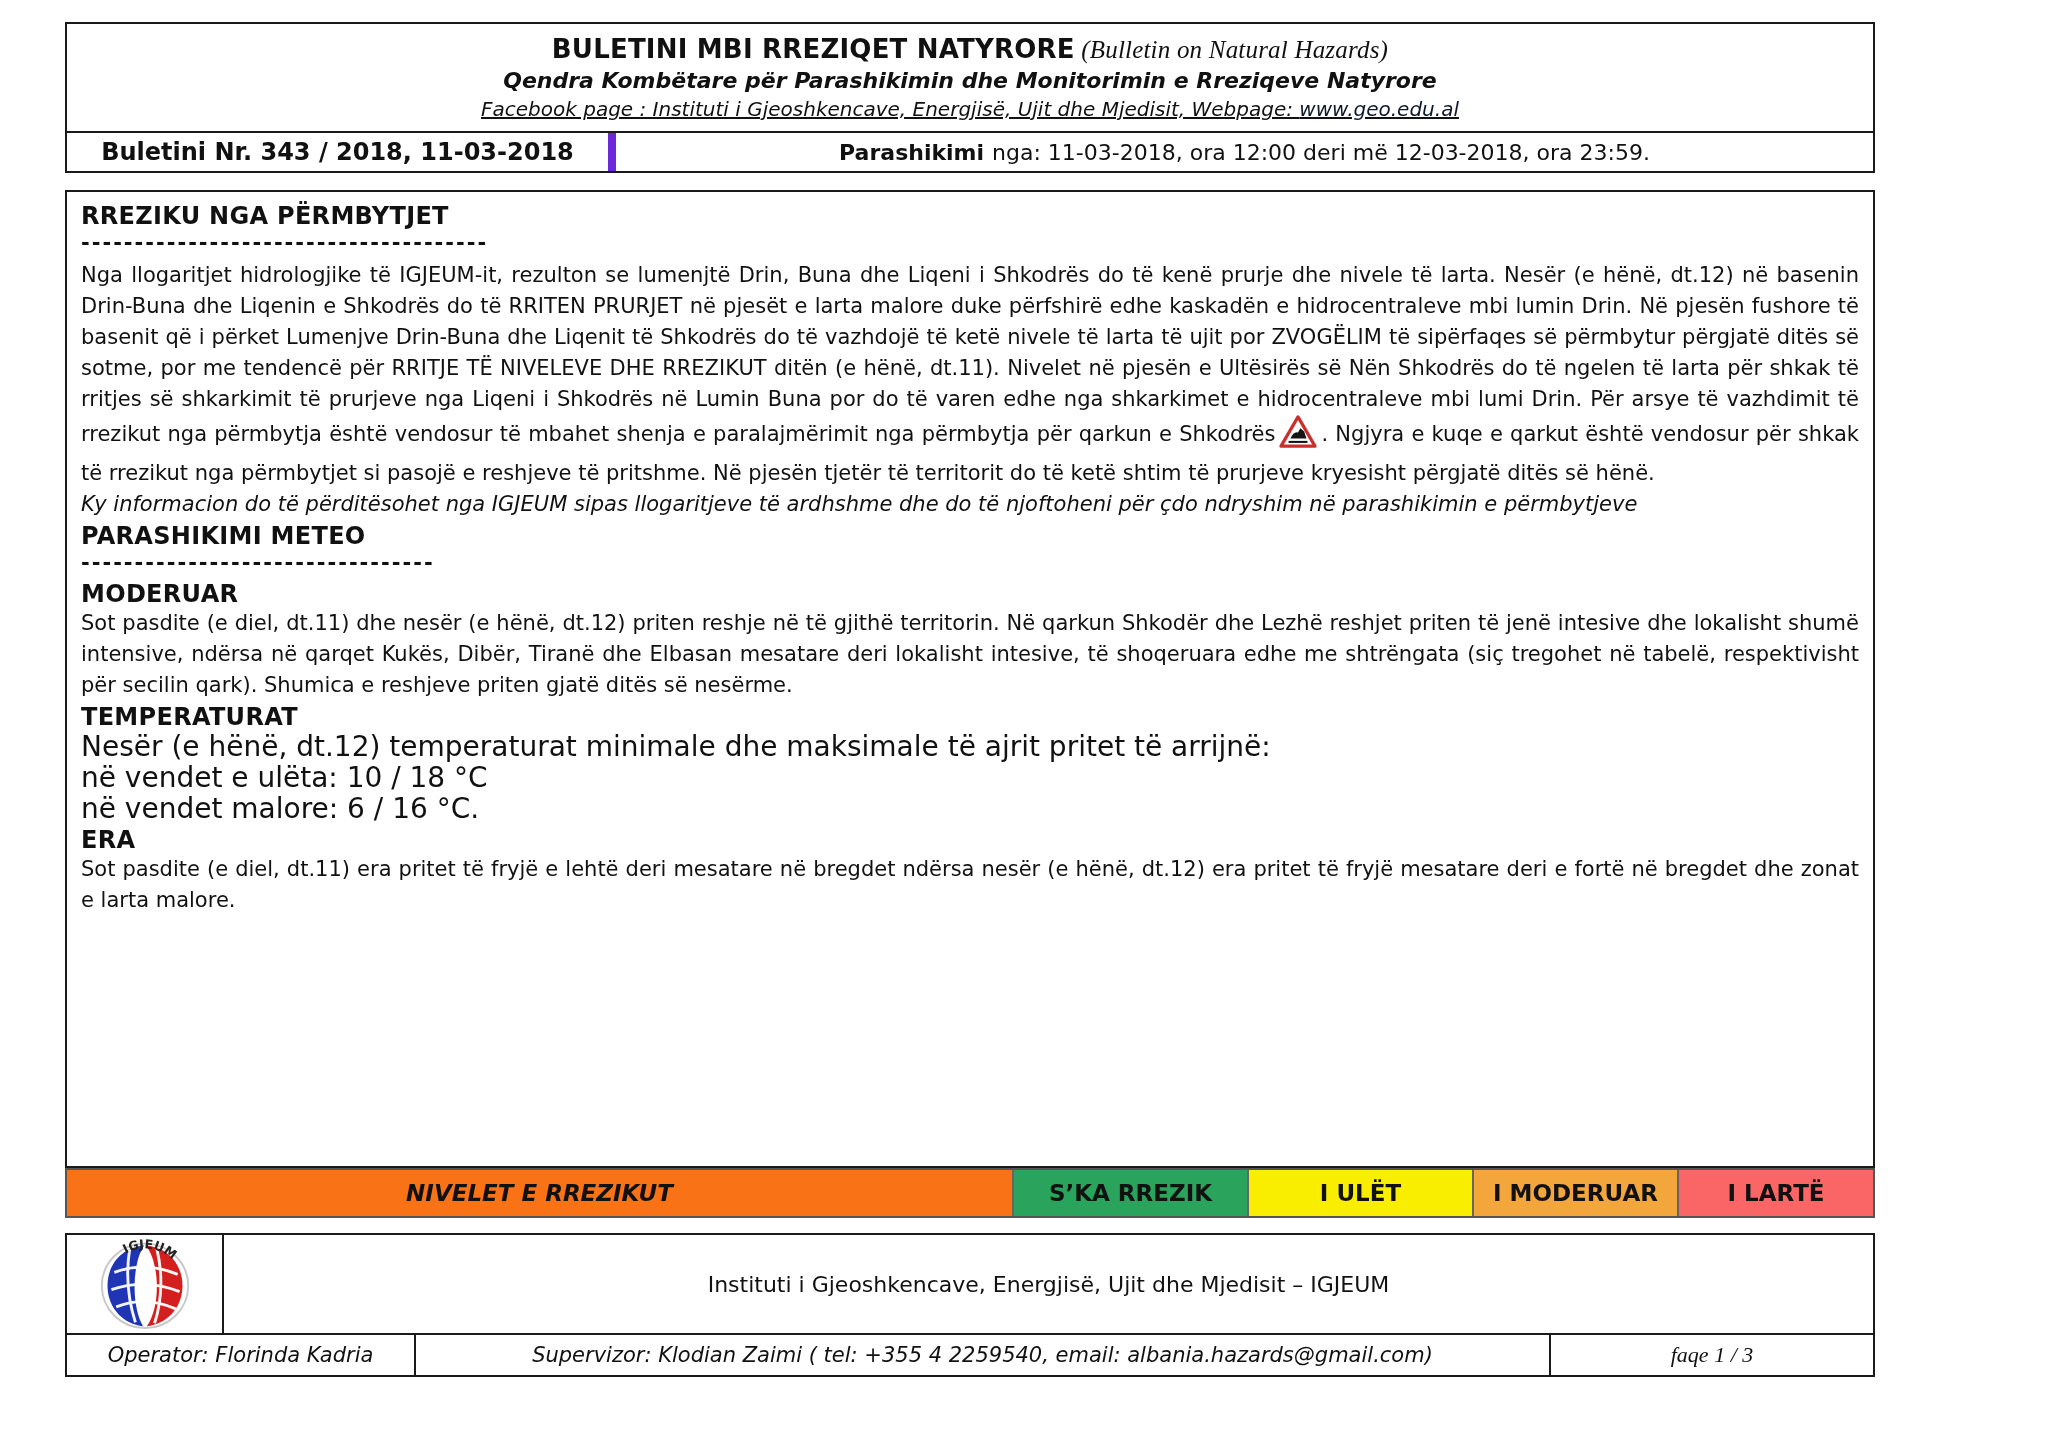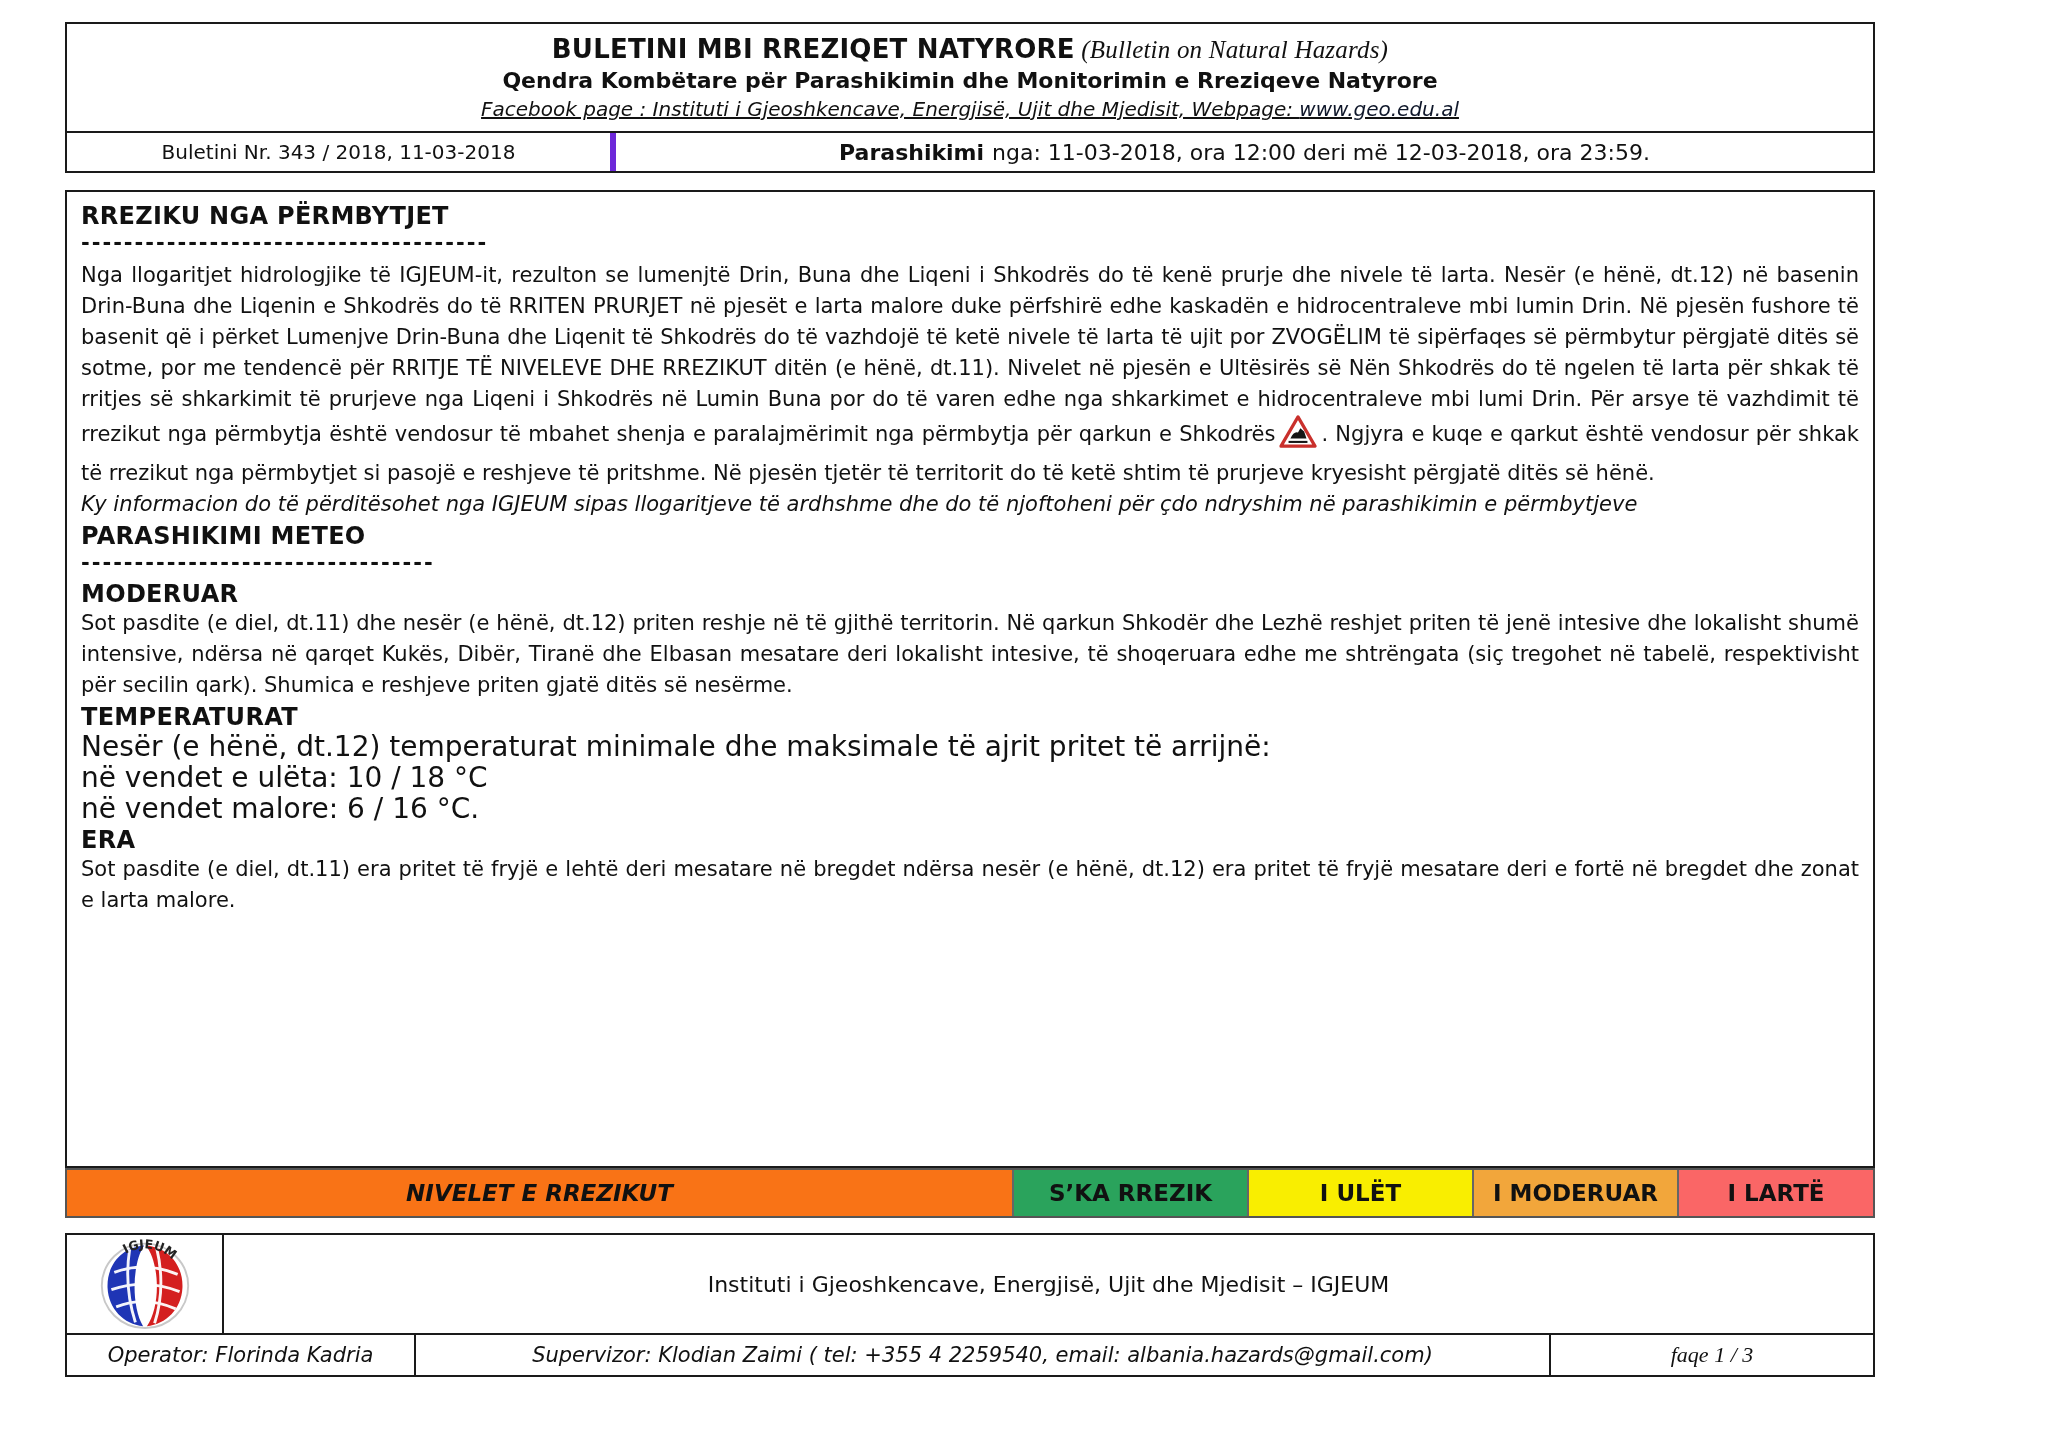--- a/index.html
+++ b/index.html
@@ -6,29 +6,29 @@
   .page{position:relative;width:1862px;height:1448px;background:#fff;
         font-family:"DejaVu Sans",sans-serif;color:#111;box-sizing:border-box;padding-left:43px;}
   .page *{box-sizing:border-box;}
 
   
   .header-box{position:absolute;left:65px;top:22px;width:1810px;height:111px;
     border:2px solid #1a1a1a;display:flex;flex-direction:column;justify-content:center;
     align-items:center;gap:4px;background:#fff;}
   .title-line{font-size:26px;font-weight:bold;letter-spacing:.2px;}
   .title-en{font-family:"Liberation Serif",serif;font-style:italic;font-weight:normal;font-size:25px;}
-  .subtitle-line{font-size:22px;font-weight:bold;}
+  .subtitle-line{font-size:22px;font-weight:bold;font-style:italic;}
   .fb-line{font-size:20px;font-style:italic;text-decoration:underline;}
   .fb-link{color:#0f172a;cursor:pointer;}
 
   
   .meta-row{position:absolute;left:65px;top:131px;width:1810px;height:42px;
     border:2px solid #1a1a1a;display:flex;background:#fff;}
-  .meta-cell-left{width:549px;border-right:6px solid #6d28d9;display:flex;
-    align-items:center;justify-content:center;font-size:20px;font-weight:normal;}
+  .meta-cell-left{width:549px;border-right:8px solid #6d28d9;display:flex;
+    align-items:center;justify-content:center;font-size:24px;font-weight:bold;}
   .meta-cell-right{flex:1;display:flex;align-items:center;justify-content:center;font-size:22px;}
   .meta-cell-right b{margin-right:8px;}
 
   
   .main-box{position:absolute;left:65px;top:190px;width:1810px;height:978px;
     border:2px solid #1a1a1a;padding:8px 14px 4px 14px;overflow:hidden;background:#fff;}
   .sec-heading{font-size:24px;font-weight:bold;letter-spacing:.3px;margin:2px 0 0 0;}
   .dash-line{font-size:21px;font-weight:bold;letter-spacing:2px;line-height:26px;margin:0 0 4px 0;}
   .body-par{font-size:21px;line-height:31px;text-align:justify;margin:0;}
   .body-line{font-size:28px;line-height:31px;margin:0;}

